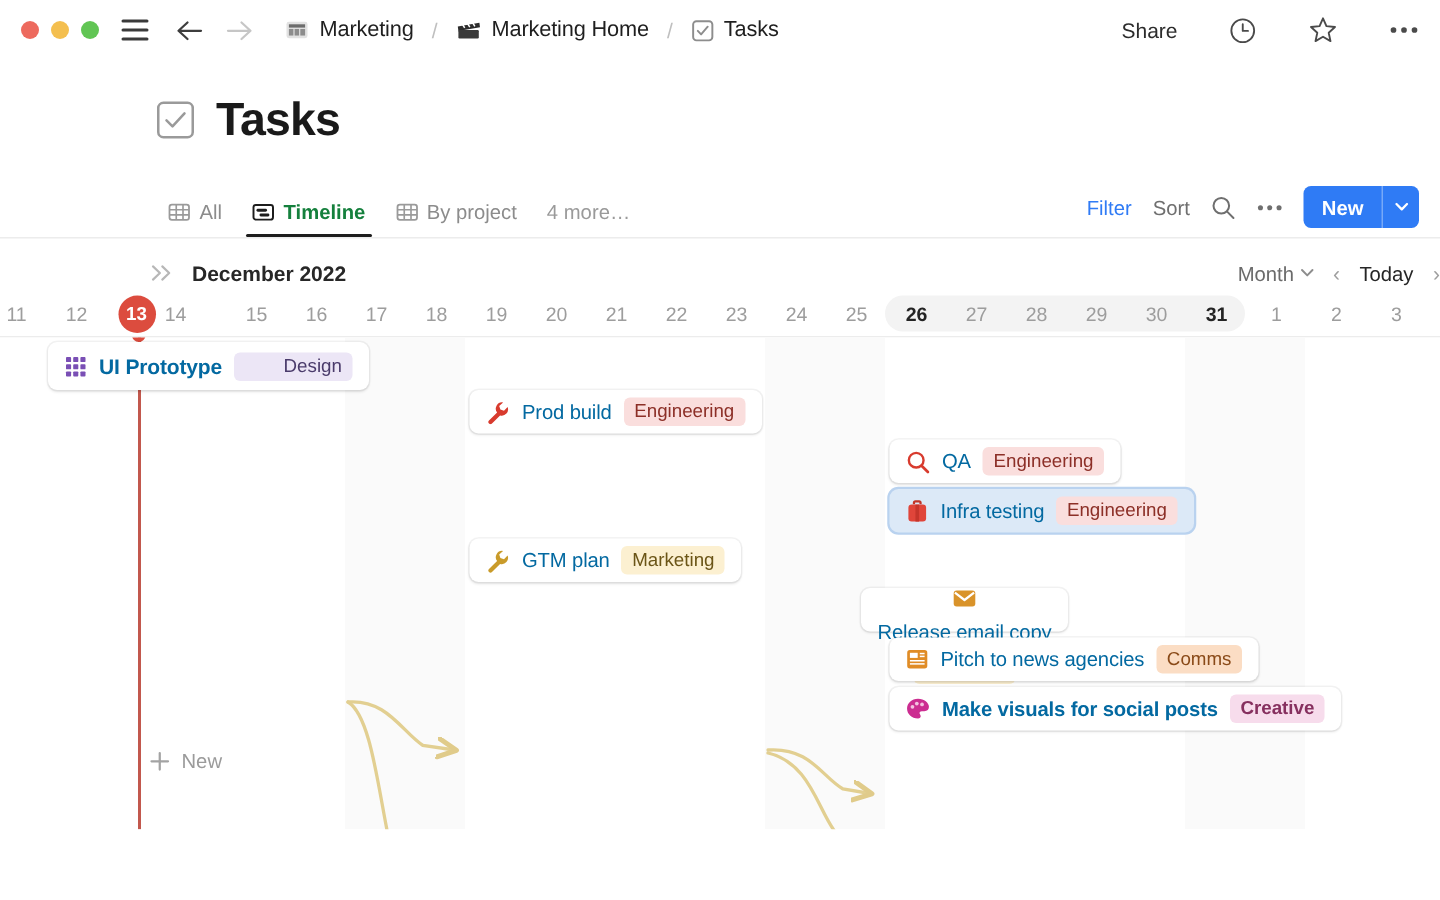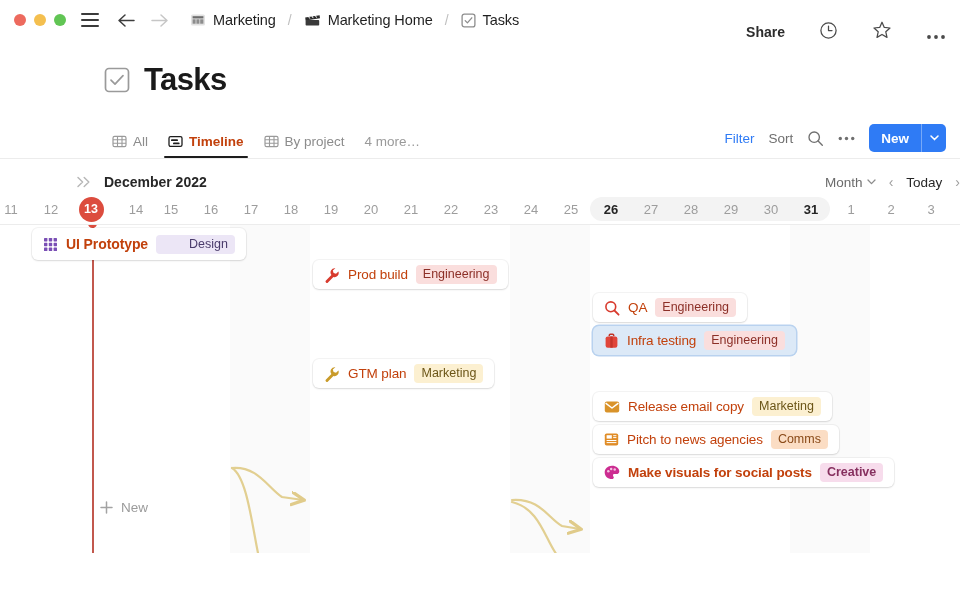--- a/index.html
+++ b/index.html
@@ -28,50 +28,50 @@
   .navarrows { display:flex; align-items:center; gap:14px; margin-left:18px; }
   .navarrow { font-size:19px; line-height:1; color:#3d3d3d; }
   .navarrow.dim { color:#c2c2c2; }
 
   .crumbs { display:flex; align-items:center; margin-left:16px; gap:0px; }
   .crumb { display:flex; align-items:center; gap:7px; padding:3px 5px; border-radius:4px; cursor:pointer;}
   .crumb-label { font-size:14.5px; color:#1f1f1f; letter-spacing:-0.1px;}
   .crumb-sep { color:#bfbfbf; font-size:14px; margin:0 7px;}
   .ic { display:inline-flex; align-items:center; justify-content:center; }
 
-  .topright { position:absolute; right:14px; top:0; height:40px; display:flex; align-items:flex-end; gap:34px;font-weight:bold; }
+  .topright { position:absolute; right:14px; top:0; height:40px; display:flex; align-items:center; gap:34px; }
   .share { font-size:14px; color:#2c2c2c; cursor:pointer;}
   .tr-icon { color:#3b3b3b; display:flex; align-items:center; cursor:pointer;}
 
   
   .page-head { position:absolute; top:62px; left:0; width:960px; }
   .title-row { display:flex; align-items:center; gap:14px; padding-left:104px; }
   .title-icon { width:26px; height:26px; }
   .page-title { font-size:31px; font-weight:bold; color:#1a1a1a; letter-spacing:-0.6px; }
 
   
   .tabbar { position:absolute; top:126px; left:0; width:960px; height:32px;
             display:flex; align-items:flex-end; }
   .tabs { display:flex; align-items:center; padding-left:104px; gap:4px;}
   .tab { display:flex; align-items:center; gap:6px; padding:4px 8px 9px 8px; cursor:pointer; position:relative;}
   .tab span.lbl { font-size:13.5px; color:#8c8c8c; }
-  .tab.active span.lbl { color:#c2410c; font-weight:bold; }
+  .tab.active span.lbl { color:#15803d; font-weight:bold; }
   .tab.active::after { content:""; position:absolute; left:4px; right:4px; bottom:0; height:2.4px; background:#1d1d1d; border-radius:2px;}
   .tab-more { font-size:13.5px; color:#9a9a9a; padding:4px 8px 9px 8px; cursor:pointer;}
   .tabactions { margin-left:auto; display:flex; align-items:center; gap:14px; padding-right:14px; padding-bottom:6px;}
   .act { font-size:13.5px; color:#6f6f6f; cursor:pointer;}
   .act.blue { color:#2f7bf5;}
   .newbtn { display:flex; align-items:stretch; background:#2f7bf5; border-radius:5px; overflow:hidden; height:28px; cursor:pointer;}
   .newbtn .lbl { color:#fff; font-size:13.5px; font-weight:bold; padding:0 12px; display:flex; align-items:center;}
   .newbtn .caret { width:25px; display:flex; align-items:center; justify-content:center; border-left:1px solid rgba(255,255,255,.35); color:#fff; font-size:10px;}
   .hr { position:absolute; top:158px; left:0; width:960px; height:1px; background:#ececec;}
 
   
   .tl-head { position:absolute; top:168px; left:0; width:960px; height:28px; display:flex; align-items:center;}
-  .tl-month { display:flex; align-items:center; gap:12px; padding-left:76px;}
+  .tl-month { display:flex; align-items:center; gap:12px; padding-left:100px;}
   .chev2 { color:#b7b7b7; font-size:15px; cursor:pointer;}
   .monthlabel { font-size:14px; font-weight:bold; color:#272727;}
   .tl-ctrl { margin-left:auto; display:flex; align-items:center; gap:13px; }
   .tl-ctrl .sel { font-size:13.5px; color:#6b6b6b; display:flex; align-items:center; gap:4px; cursor:pointer;}
   .tl-ctrl .today { font-size:13.5px; color:#262626; cursor:pointer;}
   .tl-ctrl .nav { font-size:14px; color:#9e9e9e; cursor:pointer;}
 
   
   .ruler { position:absolute; top:196px; left:0; width:960px; height:26px; }
   .day { position:absolute; top:0; height:26px; width:40px; display:flex; align-items:center; justify-content:center;
@@ -88,21 +88,21 @@
   .todaydot { position:absolute; top:-6px; width:9px; height:9px; border-radius:50%; background:#dc4c3e;}
 
   
   .card {
     position:absolute; height:29px; display:flex; align-items:center; gap:8px;
     background:#fff; border-radius:6px; padding:0 11px;
     box-shadow: 0 1px 2px rgba(0,0,0,.11), 0 0 0 1px rgba(0,0,0,.045);
     white-space:nowrap; cursor:pointer;
   }
   .card.selected { background:#dce9f7; box-shadow: 0 0 0 1.5px #b9d2ef; }
-  .card .cname { font-size:13.5px; color:#c2410c; letter-spacing:-0.1px;}
+  .card .cname { font-size:13.5px; color:#0369a1; letter-spacing:-0.1px;}
   .chip { font-size:12.5px; padding:2px 7px; border-radius:4px; line-height:15px;}
   .chip.design { background:#ece6f6; color:#4a3b6b;padding-left:33px;}
   .chip.engineering { background:#fadedd; color:#8c2f27;}
   .chip.marketing { background:#fcf0d1; color:#6b5517;}
   .chip.comms { background:#fbddc4; color:#8a4a18;}
   .chip.creative { background:#f7dcec; color:#86305f;}
 
   .bigcard { height:32px; }
   .bigcard .cname { font-size:14px; font-weight:bold;}
 
@@ -307,21 +307,21 @@
     <div id="ruler-days">
         <div class="day" style="left: -9px;">
           <span>11</span>
         </div>
         <div class="day" style="left: 31px;">
           <span>12</span>
         </div>
         <div class="day" style="left: 71px;">
           <span class="pill">13</span>
         </div>
-        <div class="day" style="left: 116px;">
+        <div class="day" style="left: 97px;">
           <span>14</span>
         </div>
         <div class="day" style="left: 151px;">
           <span>15</span>
         </div>
         <div class="day" style="left: 191px;">
           <span>16</span>
         </div>
         <div class="day" style="left: 231px;">
           <span>17</span>
@@ -458,21 +458,21 @@
           <span class="ic">
             <svg width="15" height="16" viewBox="0 0 15 16">
               <path d="M5.3 3.2 V2.2 a1 1 0 0 1 1-1 h2.4 a1 1 0 0 1 1 1 V3.2" fill="none" stroke="#c23528" stroke-width="1.5"></path>
               <rect x="1.6" y="3.4" width="11.8" height="11.3" rx="2.2" fill="#e0453a"></rect>
               <rect x="6.3" y="3.4" width="2.4" height="11.3" fill="#c5352b"></rect>
             </svg>
           </span>
           <span class="cname">Infra testing</span>
           <span class="chip engineering">Engineering</span>
         </div>
-        <div class="card" style="left: 593px; top: 167px;">
+        <div class="card" style="left: 574px; top: 167px; flex-direction: column;">
           <span class="ic">
             <svg width="16" height="14" viewBox="0 0 16 14">
               <rect x="0.8" y="1.6" width="14.4" height="10.8" rx="2" fill="#d9932a"></rect>
               <path d="M1.6 3.1 L8 8.0 L14.4 3.1" fill="none" stroke="#fff" stroke-width="1.5" stroke-linejoin="round"></path>
             </svg>
           </span>
           <span class="cname">Release email copy</span>
           <span class="chip marketing">Marketing</span>
         </div>
         <div class="card" style="left: 593px; top: 200px;">

